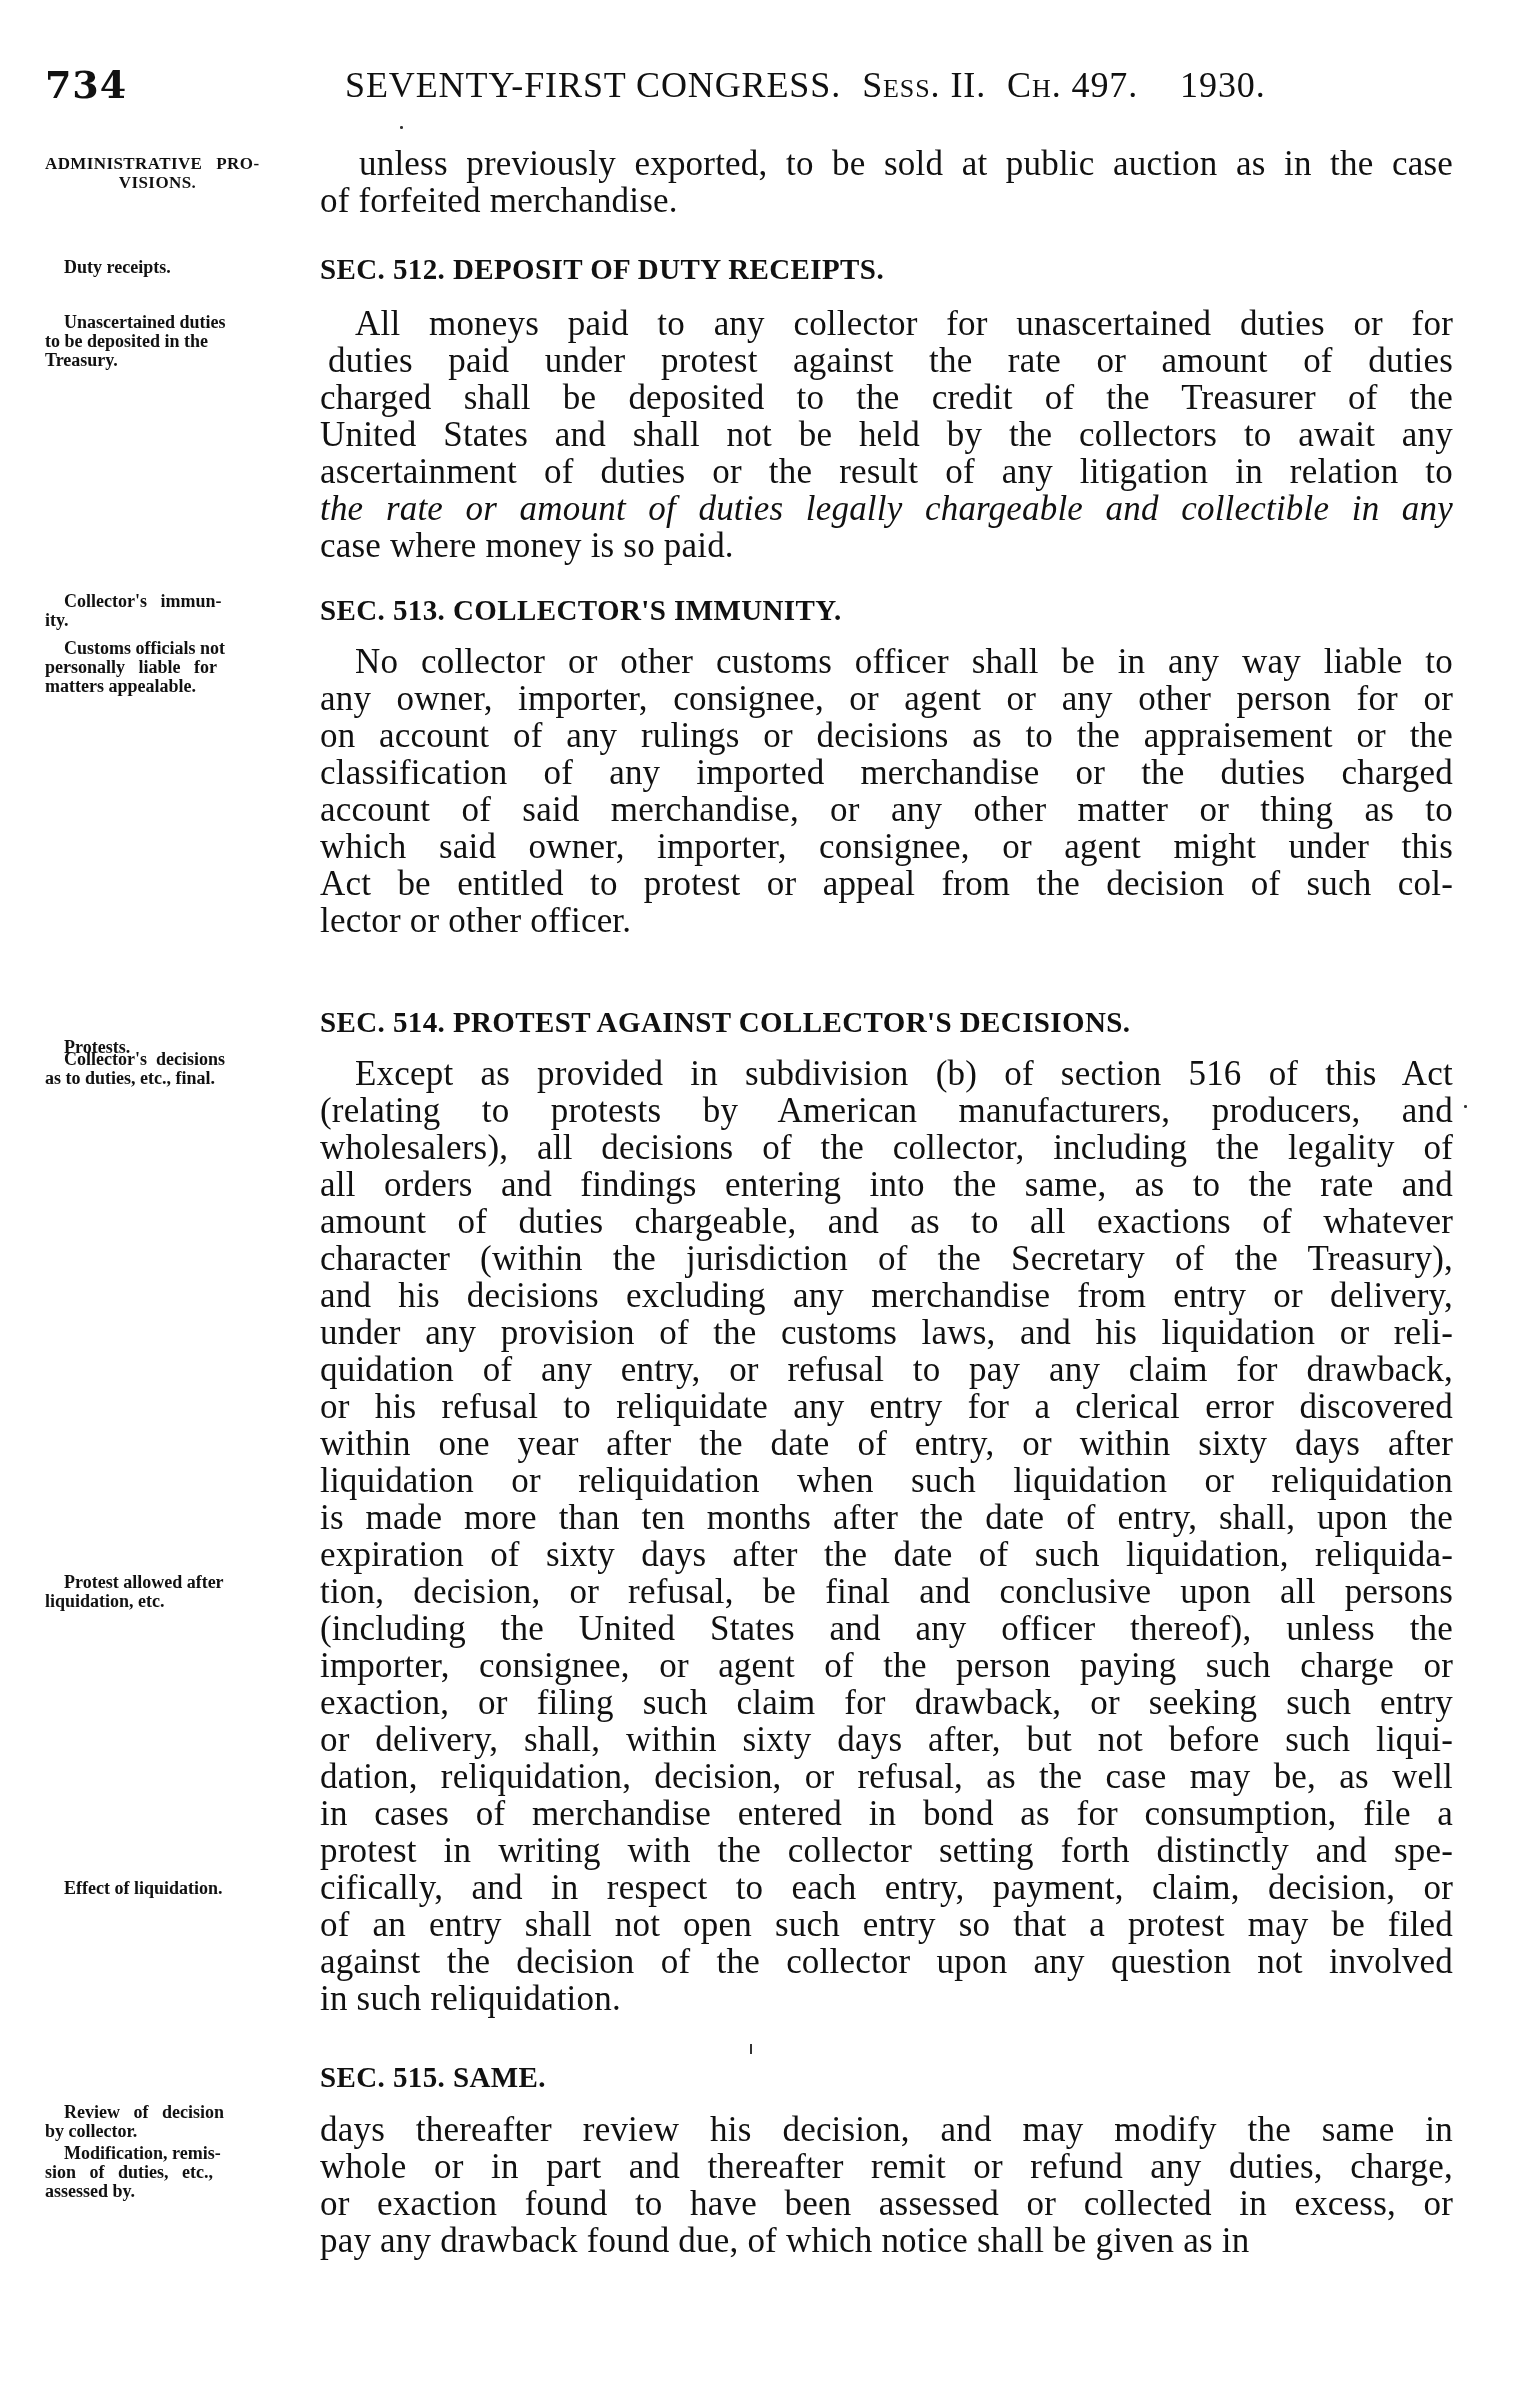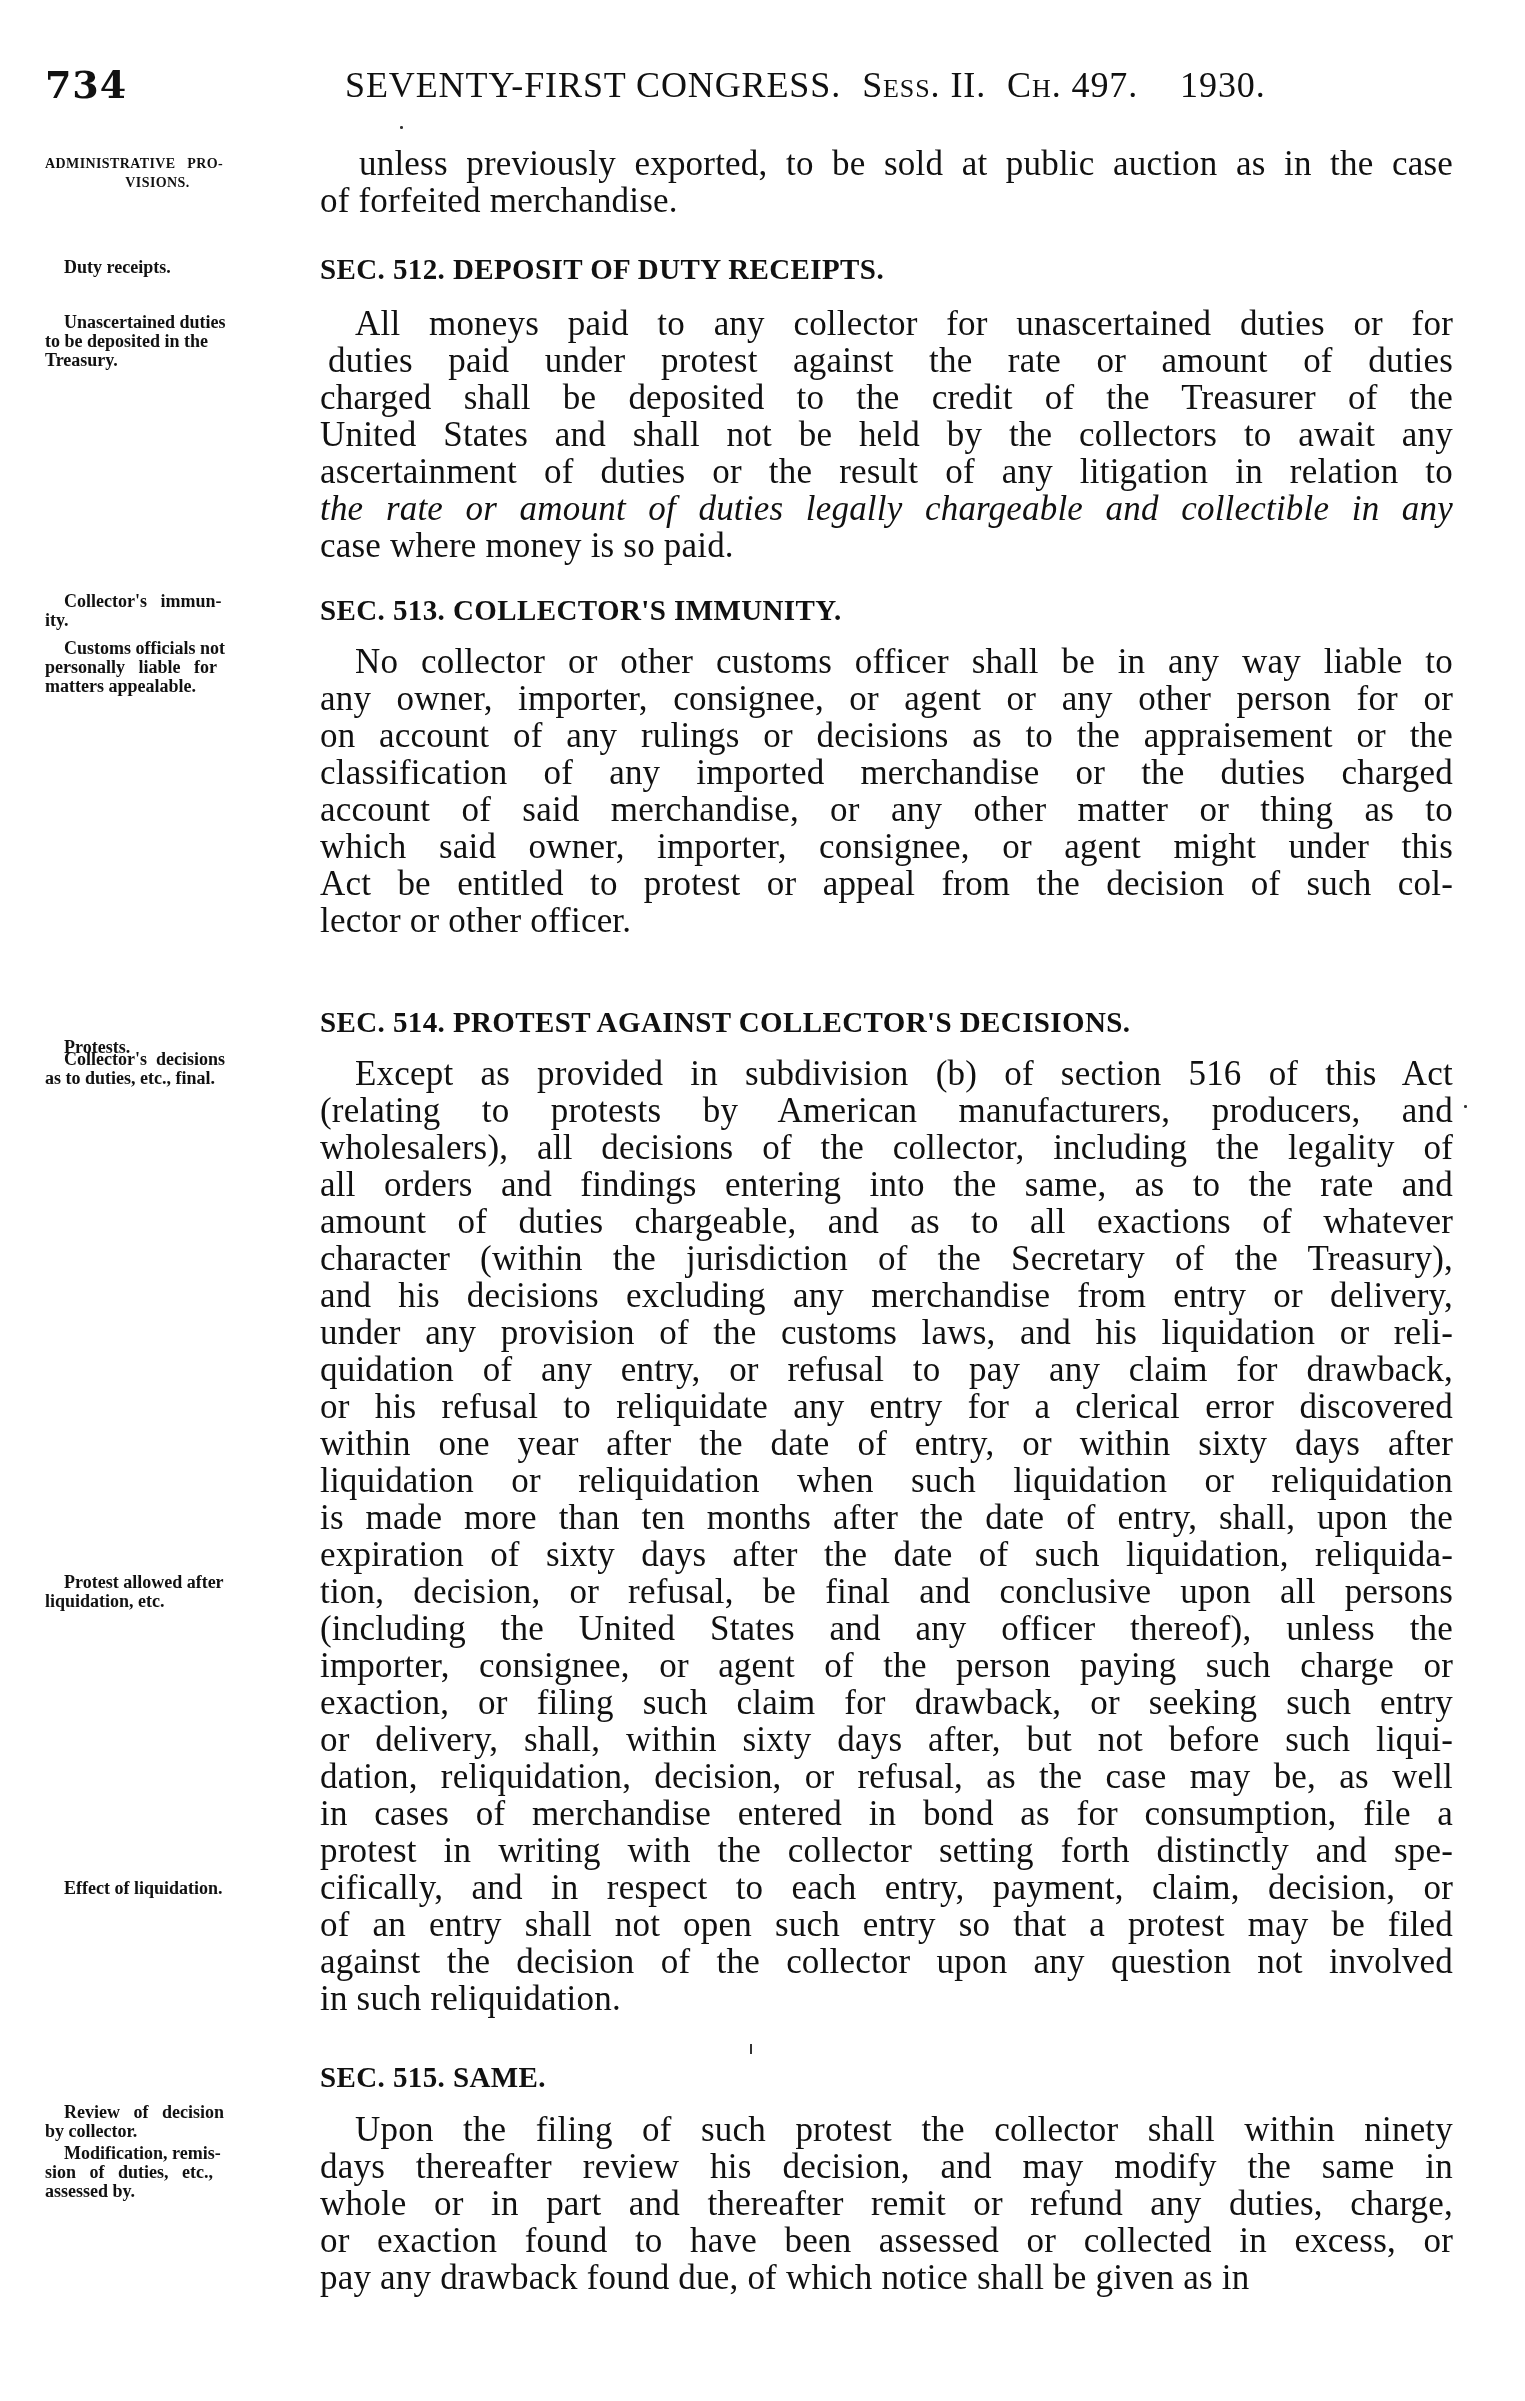--- a/index.html
+++ b/index.html
@@ -22,21 +22,21 @@
   .running-title .sc { font-size: 26px; }
   .running-title .sp { display: inline-block; width: 21px; }
 
   .margin {
     position: absolute; left: 45px; width: 260px;
     font-family: "Liberation Serif", serif; font-weight: bold;
     font-size: 18px; line-height: 19px; text-align: justify;
     text-align-last: left;
   }
   .margin .indent { text-indent: 19px; display: block; }
-  .margin .caps { font-size: 14px; letter-spacing: 0.4px; }
+  .margin .caps { font-size: 17px; letter-spacing: 0.4px; }
 
   .body-text {
     position: absolute; left: 320px; width: 1133px;
     font-family: "Liberation Serif", serif;
     font-size: 35px; line-height: 37px;
     text-align: justify; text-align-last: left;
     letter-spacing: 0.2px;
   }
   .body-text .line { display: block; text-align: justify; text-align-last: justify; height: 37px; white-space: nowrap; }
   .body-text .line.last { text-align-last: left; }
@@ -164,21 +164,20 @@
     <span class="line" style="white-space: normal;">in cases of merchandise entered in bond as for consumption, file a</span>
     <span class="line" style="white-space: normal;">protest in writing with the collector setting forth distinctly and spe-</span>
     <span class="line" style="white-space: normal;">cifically, and in respect to each entry, payment, claim, decision, or</span>
     <span class="line" style="white-space: normal;">of an entry shall not open such entry so that a protest may be filed</span>
     <span class="line" style="white-space: normal;">against the decision of the collector upon any question not involved</span>
     <span class="line last" style="white-space: normal;">in such reliquidation.</span>
   </div>
 
 <div class="sec-heading" style="top:2061px;">SEC. 515. SAME.</div>
 <div class="body-text" style="top:2111px;">
-    <span class="line indent" style="white-space: normal;">Upon the filing of such protest the collector shall within ninety</span>
     <span class="line" style="white-space: normal;">days thereafter review his decision, and may modify the same in</span>
     <span class="line" style="white-space: normal;">whole or in part and thereafter remit or refund any duties, charge,</span>
     <span class="line" style="white-space: normal;">or exaction found to have been assessed or collected in excess, or</span>
     <span class="line last" style="white-space: normal;">pay any drawback found due, of which notice shall be given as in</span>
   </div>
 
 <div class="speck" style="left:400px; top:126px;"></div>
 <div class="speck" style="left:750px; top:2044px; width:1.7px; height:10.4px; border-radius:0;"></div>
 <div class="speck" style="left:1464px; top:1105px;"></div>
 

